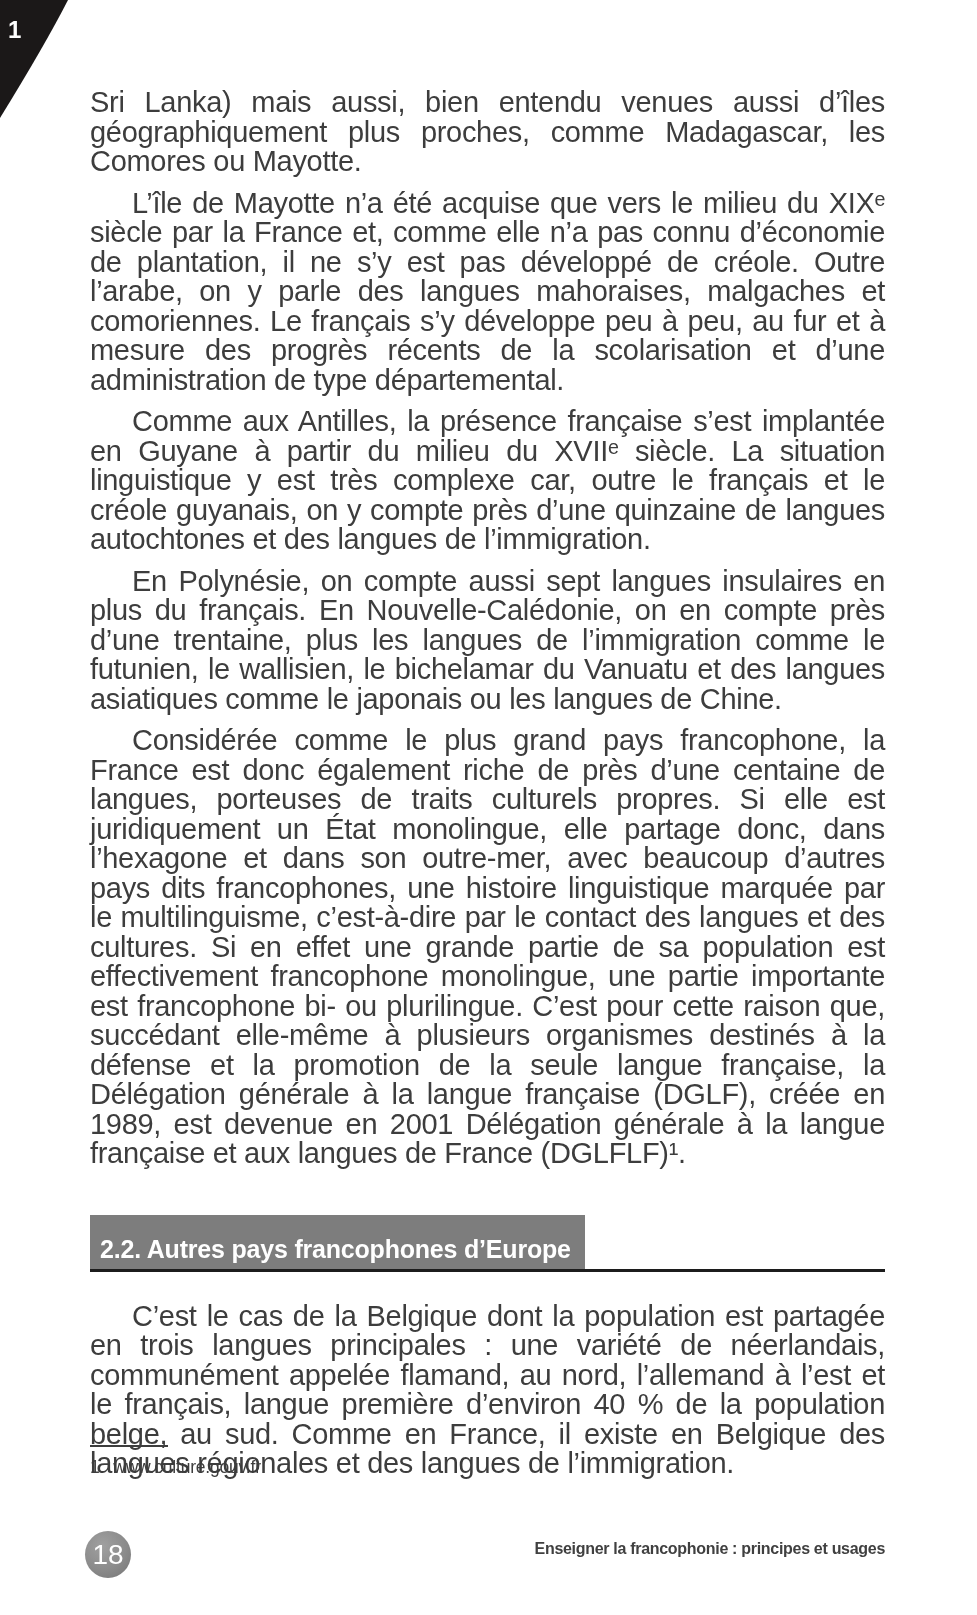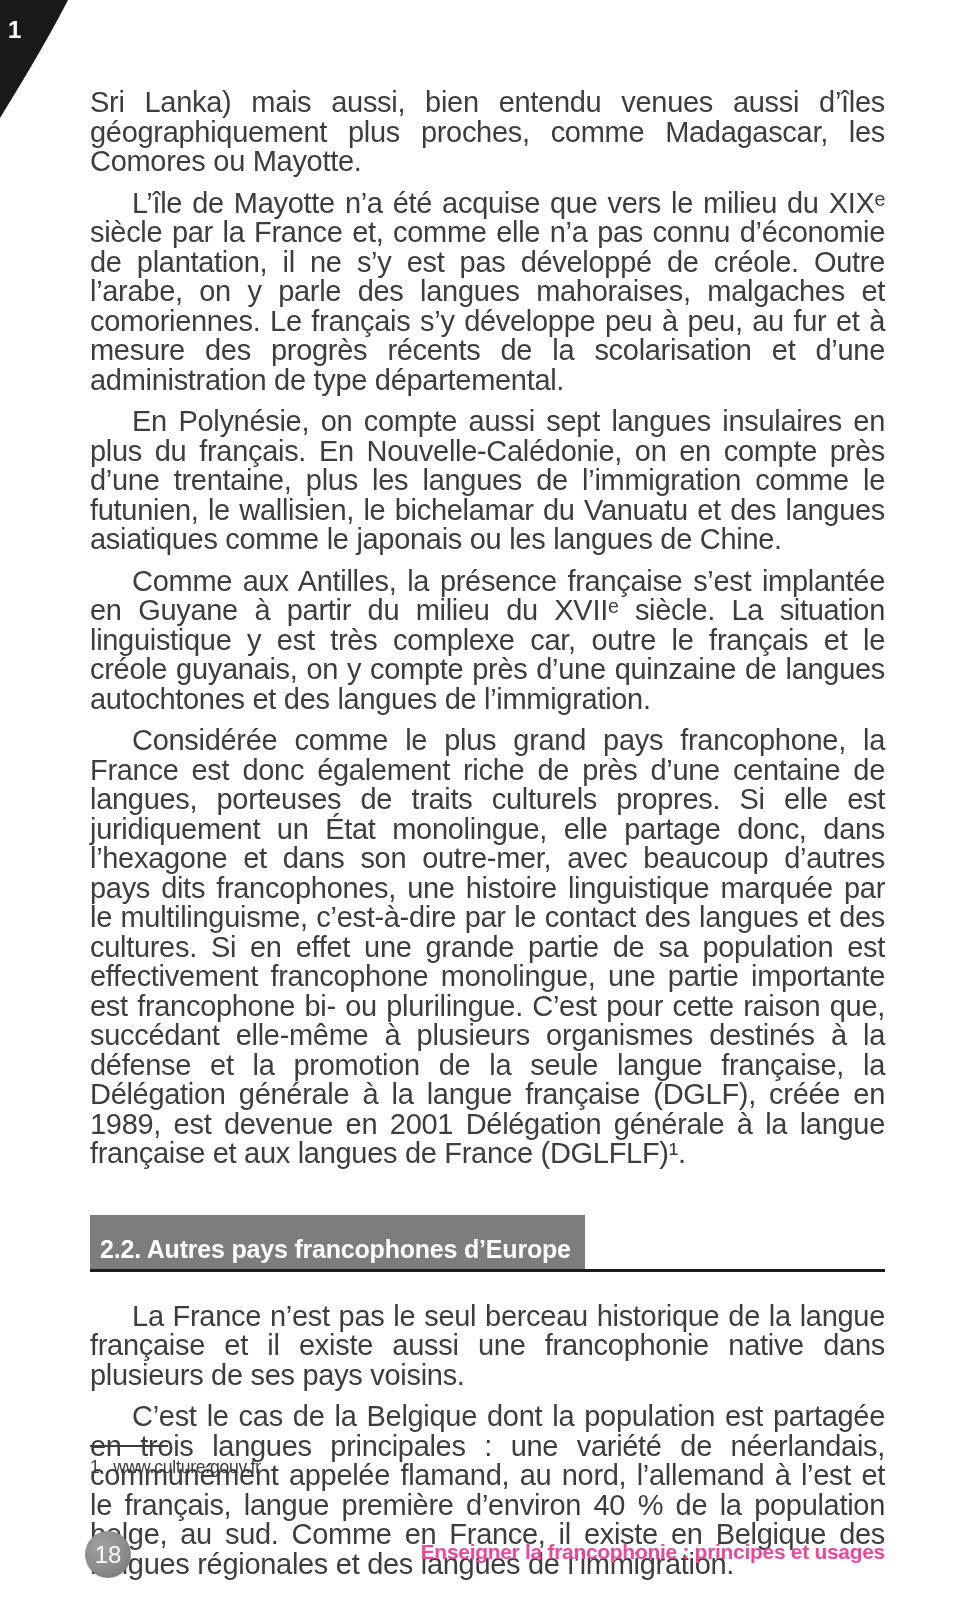--- a/index.html
+++ b/index.html
@@ -81,63 +81,62 @@
     width: 977px;
     height: 52px;
   }
   .page-badge {
     position: absolute;
     left: 85px; top: 3px;
     width: 46px; height: 47px;
     border-radius: 50%;
     background: radial-gradient(circle at 38% 32%, #a0a0a0 0%, #8b8b8b 55%, #747474 100%);
     color: #ffffff;
-    font-size: 24px;
+    font-size: 28px;
     font-weight: normal;
     display: flex;
     align-items: center;
     justify-content: center;
   }
   .running-title {
     position: absolute;
     right: 92px; top: 12px;
-    font-size: 21px;
+    font-size: 16px;
     font-weight: bold;
-    color: #ec4899;
+    color: #404040;
     letter-spacing: -0.3px;
     white-space: nowrap;
   }
 </style>
 </head>
 <body>
 
 <div class="page">
 
   <svg class="corner-svg" width="75" height="125" viewBox="0 0 75 125" aria-hidden="true">
     <path d="M0,0 L68,0 Q45,45 0,118 Z" fill="#1b1818"></path>
   </svg>
   <div class="chapter-num">1</div>
 
   <main class="text-block">
 
     <p class="para">Sri Lanka) mais aussi, bien entendu venues aussi d’îles géographiquement plus proches, comme Madagascar, les Comores ou Mayotte.</p>
 
     <p class="para indent">L’île de Mayotte n’a été acquise que vers le milieu du XIXᵉ siècle par la France et, comme elle n’a pas connu d’économie de plantation, il ne s’y est pas développé de créole. Outre l’arabe, on y parle des langues mahoraises, malgaches et comoriennes. Le français s’y développe peu à peu, au fur et à mesure des progrès récents de la scolarisation et d’une administration de type départemental.</p>
 
+    <p class="para indent">Comme aux Antilles, la présence française s’est implantée en Guyane à partir du milieu du XVIIᵉ siècle. La situation linguistique y est très complexe car, outre le français et le créole guyanais, on y compte près d’une quinzaine de langues autochtones et des langues de l’immigration.</p>
+
     <p class="para indent">En Polynésie, on compte aussi sept langues insulaires en plus du français. En Nouvelle-Calédonie, on en compte près d’une trentaine, plus les langues de l’immigration comme le futunien, le wallisien, le bichelamar du Vanuatu et des langues asiatiques comme le japonais ou les langues de Chine.</p>
-
-    <p class="para indent">Comme aux Antilles, la présence française s’est implantée en Guyane à partir du milieu du XVIIᵉ siècle. La situation linguistique y est très complexe car, outre le français et le créole guyanais, on y compte près d’une quinzaine de langues autochtones et des langues de l’immigration.</p>
 
     <p class="para indent">Considérée comme le plus grand pays francophone, la France est donc également riche de près d’une centaine de langues, porteuses de traits culturels propres. Si elle est juridiquement un État monolingue, elle partage donc, dans l’hexagone et dans son outre-mer, avec beaucoup d’autres pays dits francophones, une histoire linguistique marquée par le multilinguisme, c’est-à-dire par le contact des langues et des cultures. Si en effet une grande partie de sa population est effectivement francophone monolingue, une partie importante est francophone bi- ou plurilingue. C’est pour cette raison que, succédant elle-même à plusieurs organismes destinés à la défense et la promotion de la seule langue française, la Délégation générale à la langue française (DGLF), créée en 1989, est devenue en 2001 Délégation générale à la langue française et aux langues de France (DGLFLF)¹.</p>
 
     <div class="heading-row">
       <span class="heading-box">2.2. Autres pays francophones d’Europe</span>
     </div>
 
-    <p class="para indent">La France n’est pas le seul berceau historique de la langue française et il existe aussi une francophonie native dans plusieurs de ses pays voisins.</p>
 
     <p class="para indent">C’est le cas de la Belgique dont la population est partagée en trois langues principales : une variété de néerlandais, communément appelée flamand, au nord, l’allemand à l’est et le français, langue première d’environ 40 % de la population belge, au sud. Comme en France, il existe en Belgique des langues régionales et des langues de l’immigration.</p>
 
   </main>
 
   <div class="footnote-block">
     <div class="footnote-rule"></div>
     <div class="footnote-line">
       <span class="footnote-marker">1.</span><span>www.culture.gouv.fr</span>
     </div>

